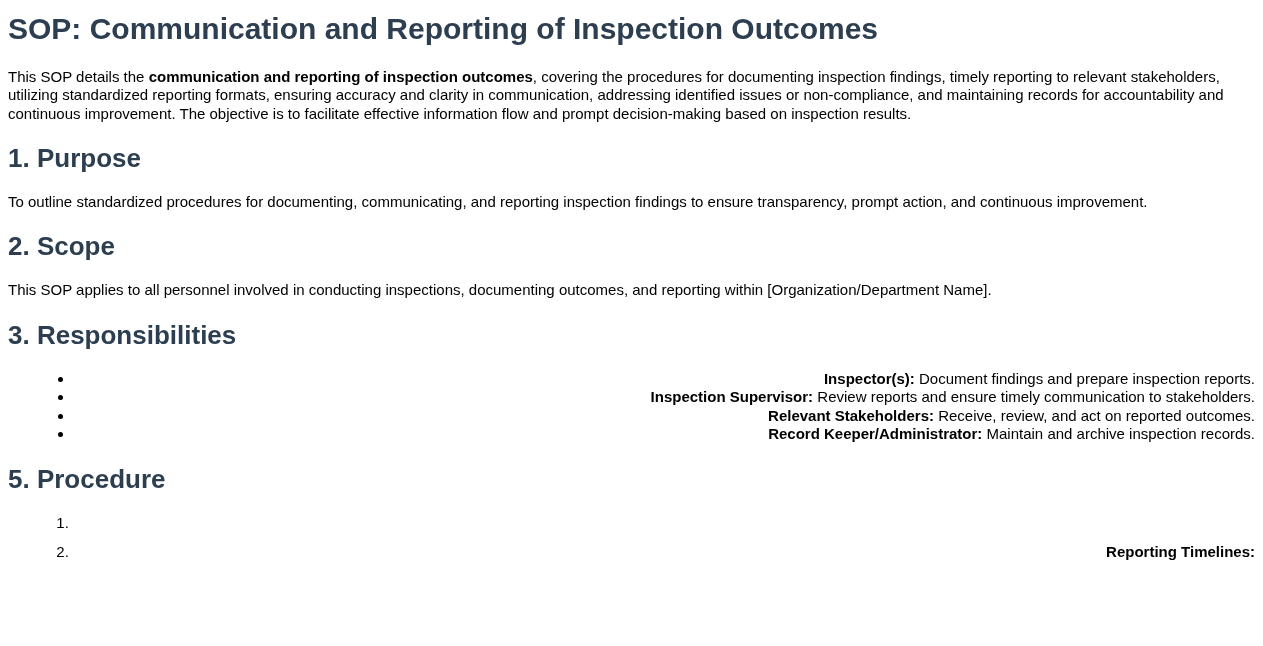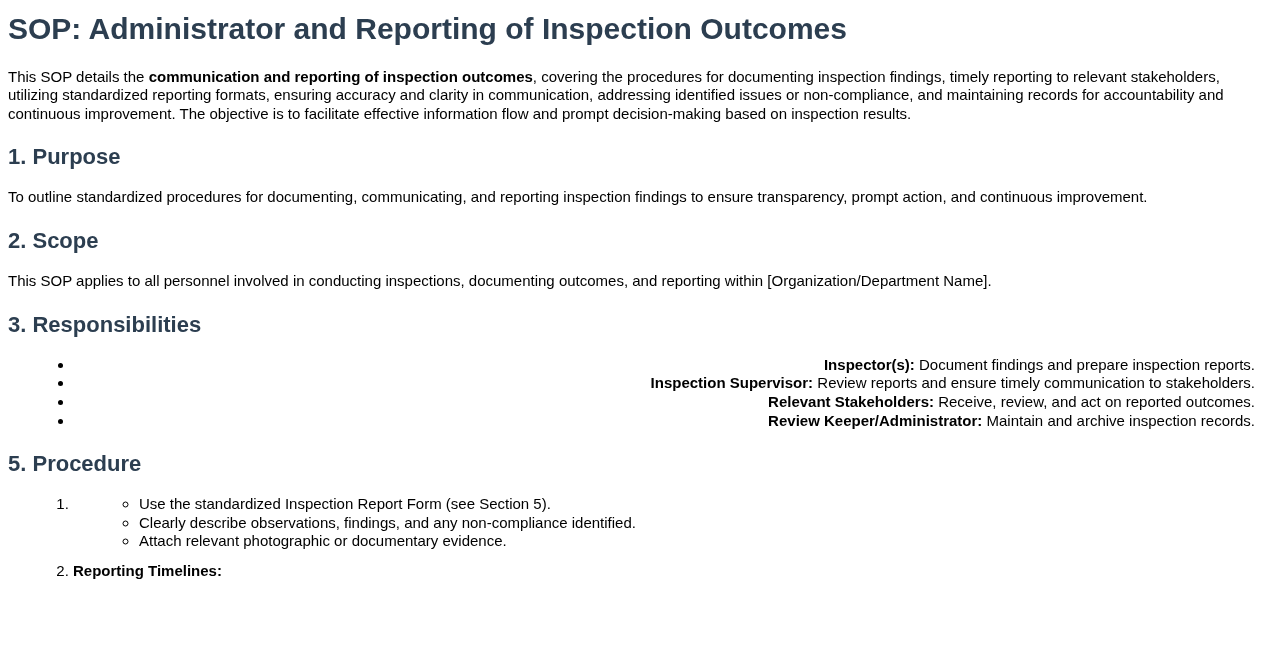--- a/index.html
+++ b/index.html
@@ -14,21 +14,21 @@
     line-height: 1.235;
   }
   h1 {
     font-size: 30px;
     line-height: 1.15;
     font-weight: 700;
     color: #2c3e50;
     margin: 4px 0 21px 0;
   }
   h2 {
-    font-size: 22px;
+    font-size: 26px;
     line-height: 1.15;
     font-weight: 700;
     color: #2c3e50;
     margin: 21px 0 19px 0;
   }
   p {
     margin: 15px 0;
   }
   strong { font-weight: 700; }
   ul.resp-list {
@@ -43,56 +43,52 @@
   ol.proc-list {
     list-style-type: decimal;
     margin: 15px 0;
     padding-left: 65px;
   }
   ol.proc-list > li {
     margin: 0 0 11px 0;
   }
   ol.proc-list > li:last-child {
     margin-bottom: 0;
+    text-align: right;
   }
   ul.substep-list {
     list-style-type: circle;
     margin: 0;
     padding-left: 66px;
   }
   ul.substep-list > li {
     margin: 0;
   }
 </style>
 </head>
 <body>
 
-<h1>SOP: Administrator and Reporting of Inspection Outcomes</h1>
+<h1>SOP: Communication and Reporting of Inspection Outcomes</h1>
 
 <p><span>This SOP details the </span><strong>communication and reporting of inspection outcomes</strong><span>, covering the procedures for documenting inspection findings, timely reporting to relevant stakeholders, utilizing standardized reporting formats, ensuring accuracy and clarity in communication, addressing identified issues or non-compliance, and maintaining records for accountability and continuous improvement. The objective is to facilitate effective information flow and prompt decision-making based on inspection results.</span></p>
 
 <h2>1. Purpose</h2>
 <p>To outline standardized procedures for documenting, communicating, and reporting inspection findings to ensure transparency, prompt action, and continuous improvement.</p>
 
 <h2>2. Scope</h2>
 <p>This SOP applies to all personnel involved in conducting inspections, documenting outcomes, and reporting within [Organization/Department Name].</p>
 
 <h2>3. Responsibilities</h2>
 <ul class="resp-list">
   <li><strong>Inspector(s):</strong> <span>Document findings and prepare inspection reports.</span></li>
   <li><strong>Inspection Supervisor:</strong> <span>Review reports and ensure timely communication to stakeholders.</span></li>
   <li><strong>Relevant Stakeholders:</strong> <span>Receive, review, and act on reported outcomes.</span></li>
-  <li><strong>Review Keeper/Administrator:</strong> <span>Maintain and archive inspection records.</span></li>
+  <li><strong>Record Keeper/Administrator:</strong> <span>Maintain and archive inspection records.</span></li>
 </ul>
 
 <h2>5. Procedure</h2>
 <ol class="proc-list">
   <li>
-    <ul class="substep-list">
-      <li>Use the standardized Inspection Report Form (see Section 5).</li>
-      <li>Clearly describe observations, findings, and any non-compliance identified.</li>
-      <li>Attach relevant photographic or documentary evidence.</li>
-    </ul>
   </li>
   <li>
     <strong>Reporting Timelines:</strong>
   </li>
 </ol>
 
 </body></html>

